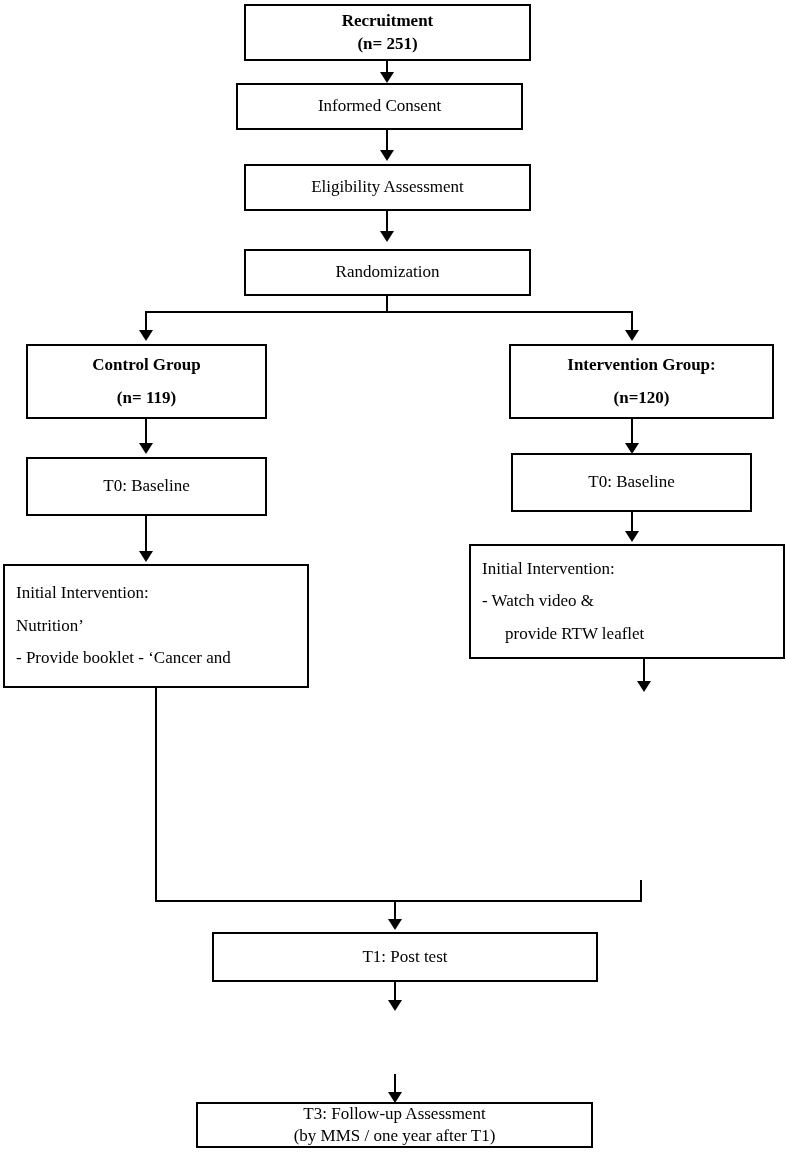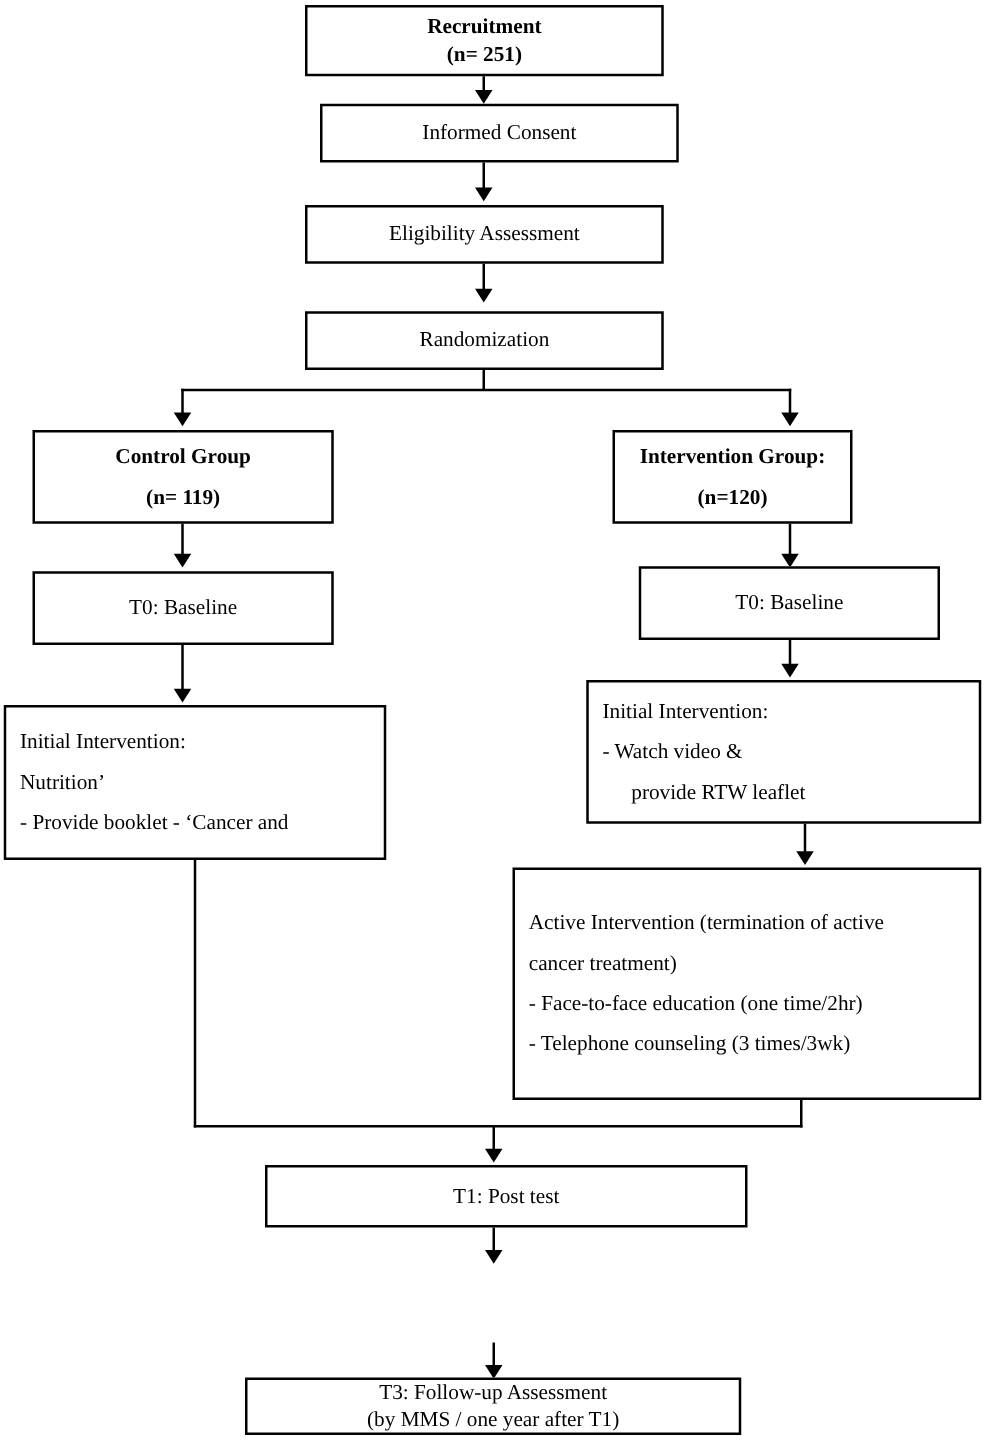--- a/index.html
+++ b/index.html
@@ -63,21 +63,21 @@
 <div id="canvas">
 
   <div class="box center bold" style="left:244px; top:4px; width:287px; height:57px;">
     <span class="ln">Recruitment</span>
     <span class="ln">(n= 251)</span>
   </div>
 
   <div class="vline" style="left:386px; top:61px; height:16px;"></div>
   <div class="arrowhead" style="left:380px; top:72px;"></div>
 
-  <div class="box center" style="left:256px; top:83px; width:287px; height:47px;">
+  <div class="box center" style="left:236px; top:83px; width:287px; height:47px;">
     <span class="ln">Informed Consent</span>
   </div>
 
   <div class="vline" style="left:386px; top:130px; height:23px;"></div>
   <div class="arrowhead" style="left:380px; top:150px;"></div>
 
   <div class="box center" style="left:244px; top:164px; width:287px; height:47px;">
     <span class="ln">Eligibility Assessment</span>
   </div>
 
@@ -109,21 +109,21 @@
 
   <div class="vline" style="left:145px; top:516px; height:37px;"></div>
   <div class="arrowhead" style="left:139px; top:551px;"></div>
 
   <div class="box left" style="left:3px; top:564px; width:306px; height:124px;">
     <span class="ln spaced">Initial Intervention:</span>
     <span class="ln spaced">Nutrition’</span>
     <span class="ln spaced">- Provide booklet - ‘Cancer and</span>
   </div>
 
-  <div class="box center bold" style="left:490px; top:344px; width:192px; height:75px;">
+  <div class="box center bold" style="left:509px; top:344px; width:265px; height:75px;">
     <span class="ln spaced">Intervention Group:</span>
     <span class="ln spaced">(n=120)</span>
   </div>
 
   <div class="vline" style="left:631px; top:419px; height:26px;"></div>
   <div class="arrowhead" style="left:625px; top:443px;"></div>
 
   <div class="box center" style="left:511px; top:453px; width:241px; height:59px;">
     <span class="ln">T0: Baseline</span>
   </div>
@@ -133,26 +133,20 @@
 
   <div class="box left" style="left:469px; top:544px; width:316px; height:115px;">
     <span class="ln spaced">Initial Intervention:</span>
     <span class="ln spaced">- Watch video &amp;</span>
     <span class="ln spaced indent">provide RTW leaflet</span>
   </div>
 
   <div class="vline" style="left:643px; top:659px; height:24px;"></div>
   <div class="arrowhead" style="left:637px; top:681px;"></div>
 
-  <div class="box left" style="left:410px; top:694px; width:375px; height:186px;">
-    <span class="ln spaced">Active Intervention (termination of active</span>
-    <span class="ln spaced">cancer treatment)</span>
-    <span class="ln spaced">- Face-to-face education (one time/2hr)</span>
-    <span class="ln spaced">- Telephone counseling (3 times/3wk)</span>
-  </div>
 
   <div class="vline" style="left:155px; top:688px; height:214px;"></div>
   <div class="vline" style="left:640px; top:880px; height:22px;"></div>
   <div class="hline" style="left:155px; top:900px; width:487px;"></div>
   <div class="vline" style="left:394px; top:900px; height:21px;"></div>
   <div class="arrowhead" style="left:388px; top:919px;"></div>
 
   <div class="box center" style="left:212px; top:932px; width:386px; height:50px;">
     <span class="ln">T1: Post test</span>
   </div>

